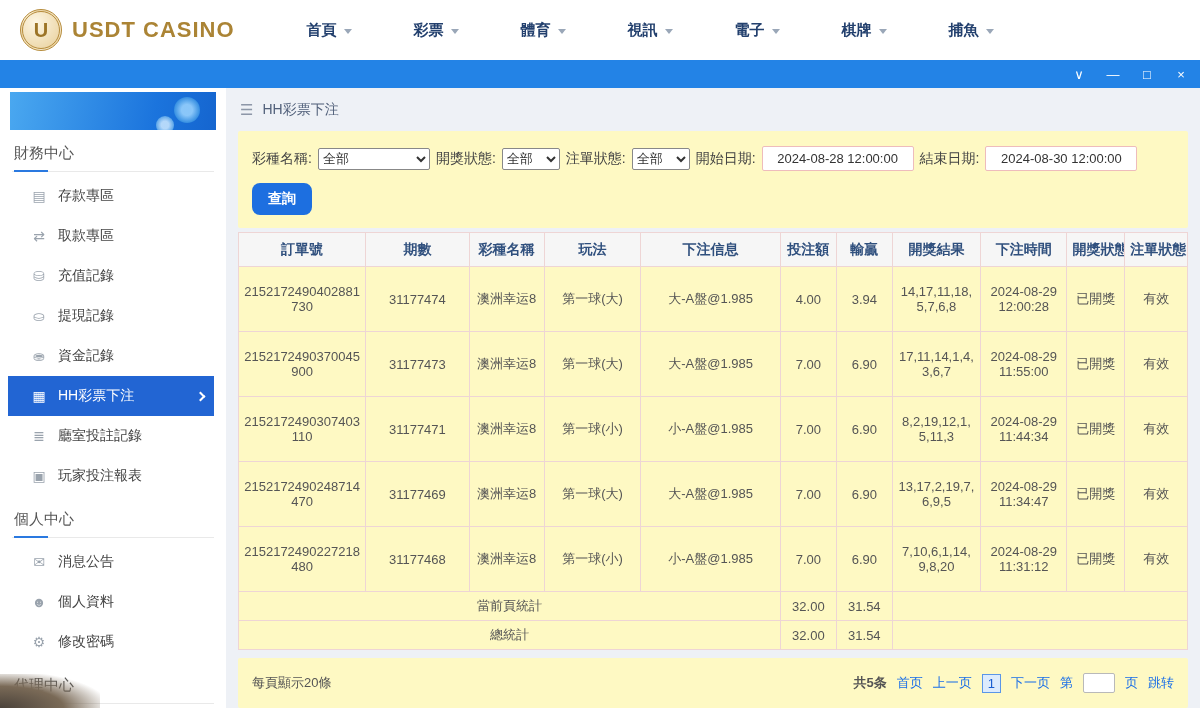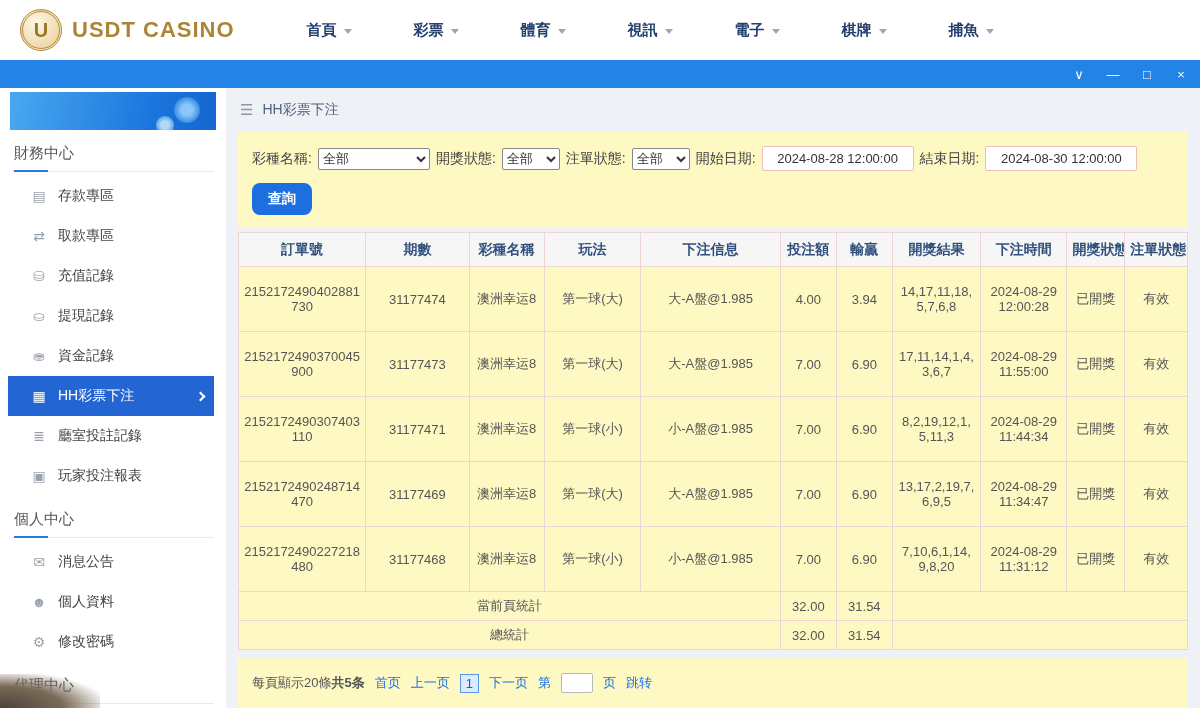--- a/index.html
+++ b/index.html
@@ -84,21 +84,21 @@
   .bets-table th, .bets-table td { border: 1px solid #eed5d5; text-align: center; padding: 4px 5px; }
   .bets-table th { background: #f6f6f6; color: #30507e; font-weight: 700; font-size: 14px; height: 34px;
     overflow: hidden; white-space: nowrap; }
   .bets-table td { color: #555; font-size: 13px; }
   .data-row td { height: 65px; }
   .break { word-break: break-all; }
   .summary-row td { height: 29px; }
 
   
   .footer-bar { margin-top: 8px; height: 50px; display: flex; align-items: center;
-    justify-content: flex-start; padding: 8px 14px; font-size: 13px; }
+    justify-content: space-between; padding: 8px 14px; font-size: 13px; }
   .page-size { color: #555; }
   .pager { display: flex; align-items: center; gap: 10px; }
   .total { color: #555; font-weight: 700; }
   .plink { color: #1a6fe8; cursor: pointer; text-decoration: none; }
   .ptext { color: #1a6fe8; }
   .pcurrent { min-width: 18px; text-align: center; padding: 1px 5px; border: 1px solid #5a96e8;
     background: #dcebfd; color: #1a5fd0; cursor: pointer; }
   .page-input { width: 32px; height: 20px; border: 1px solid #b9b9b9; border-radius: 2px; }
 </style>
 </head>

